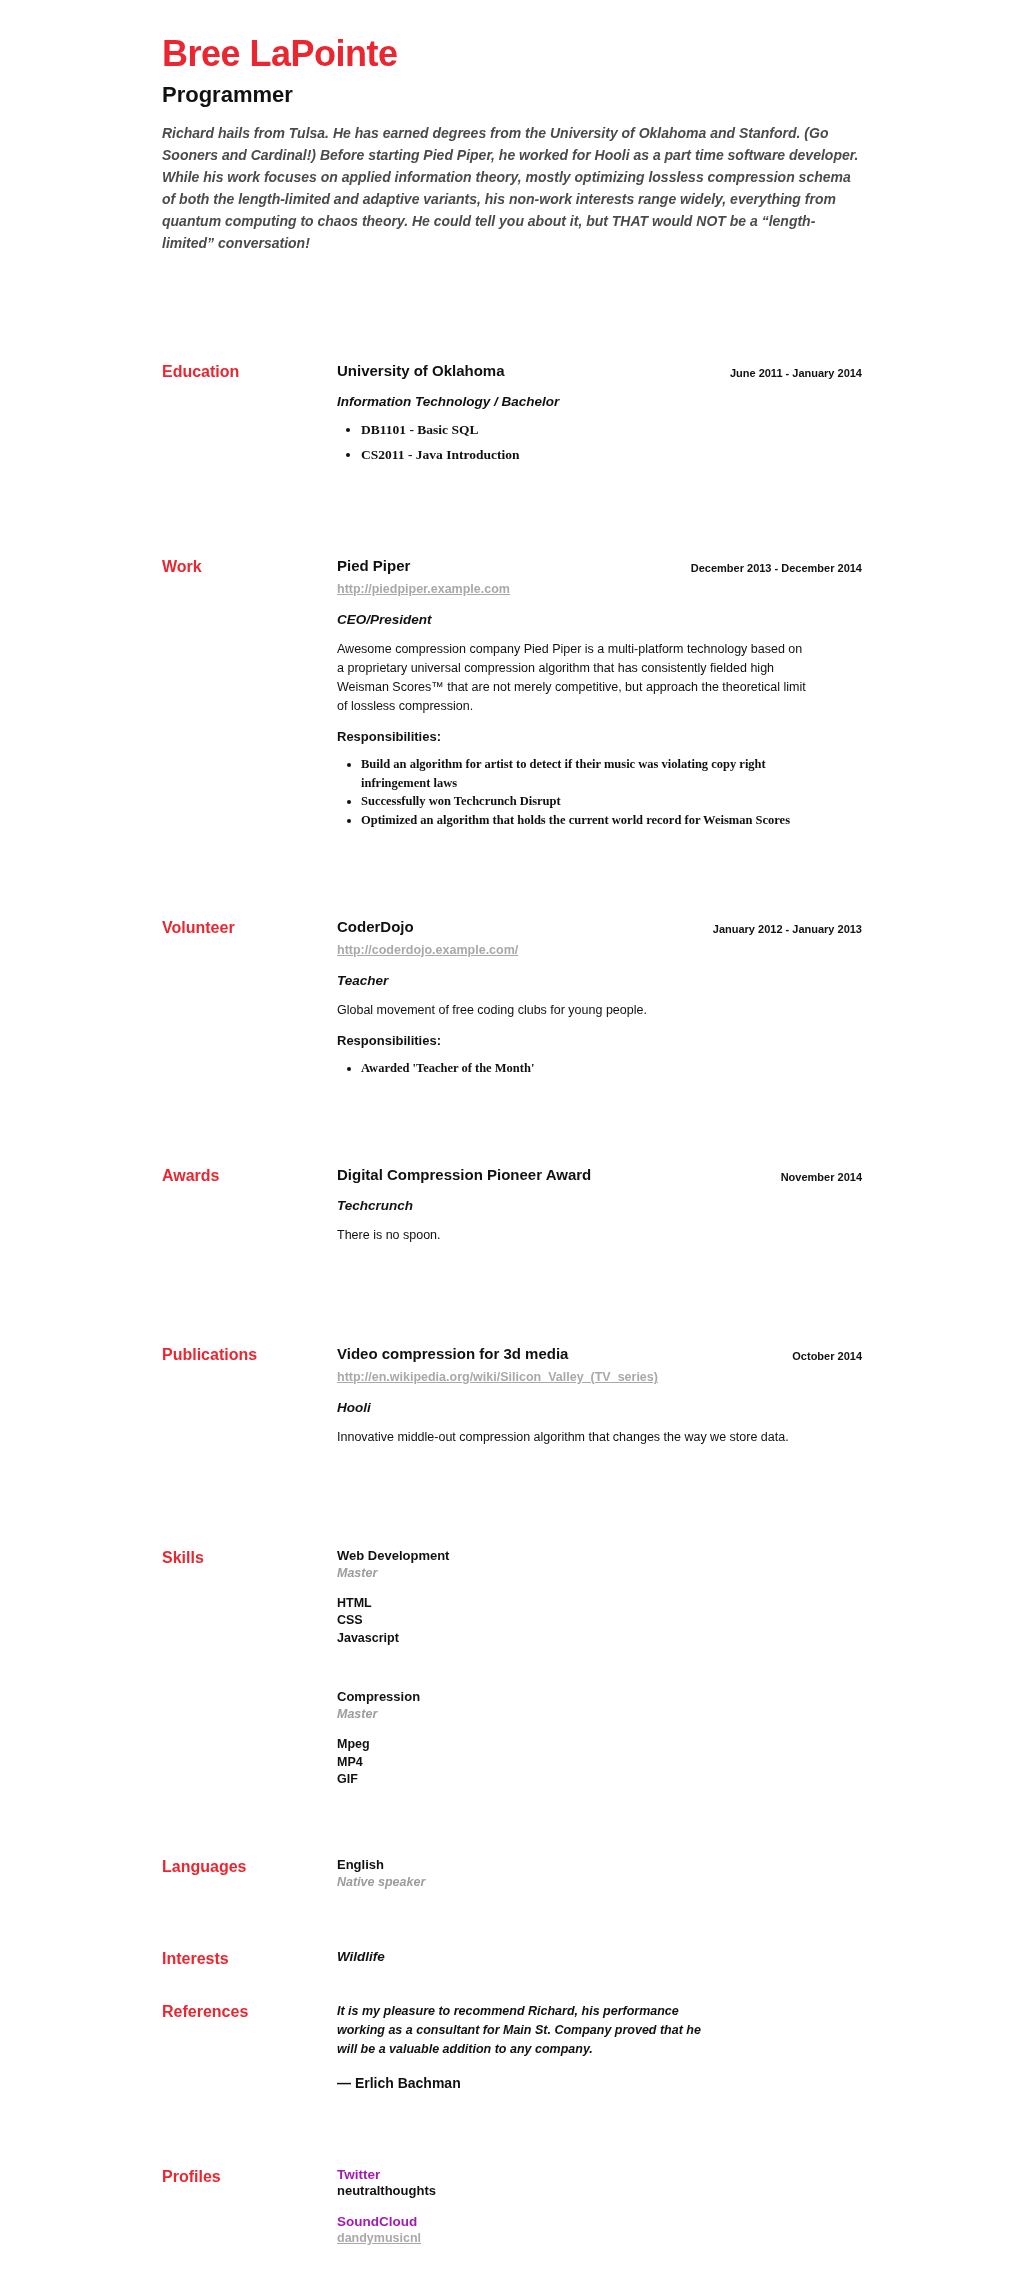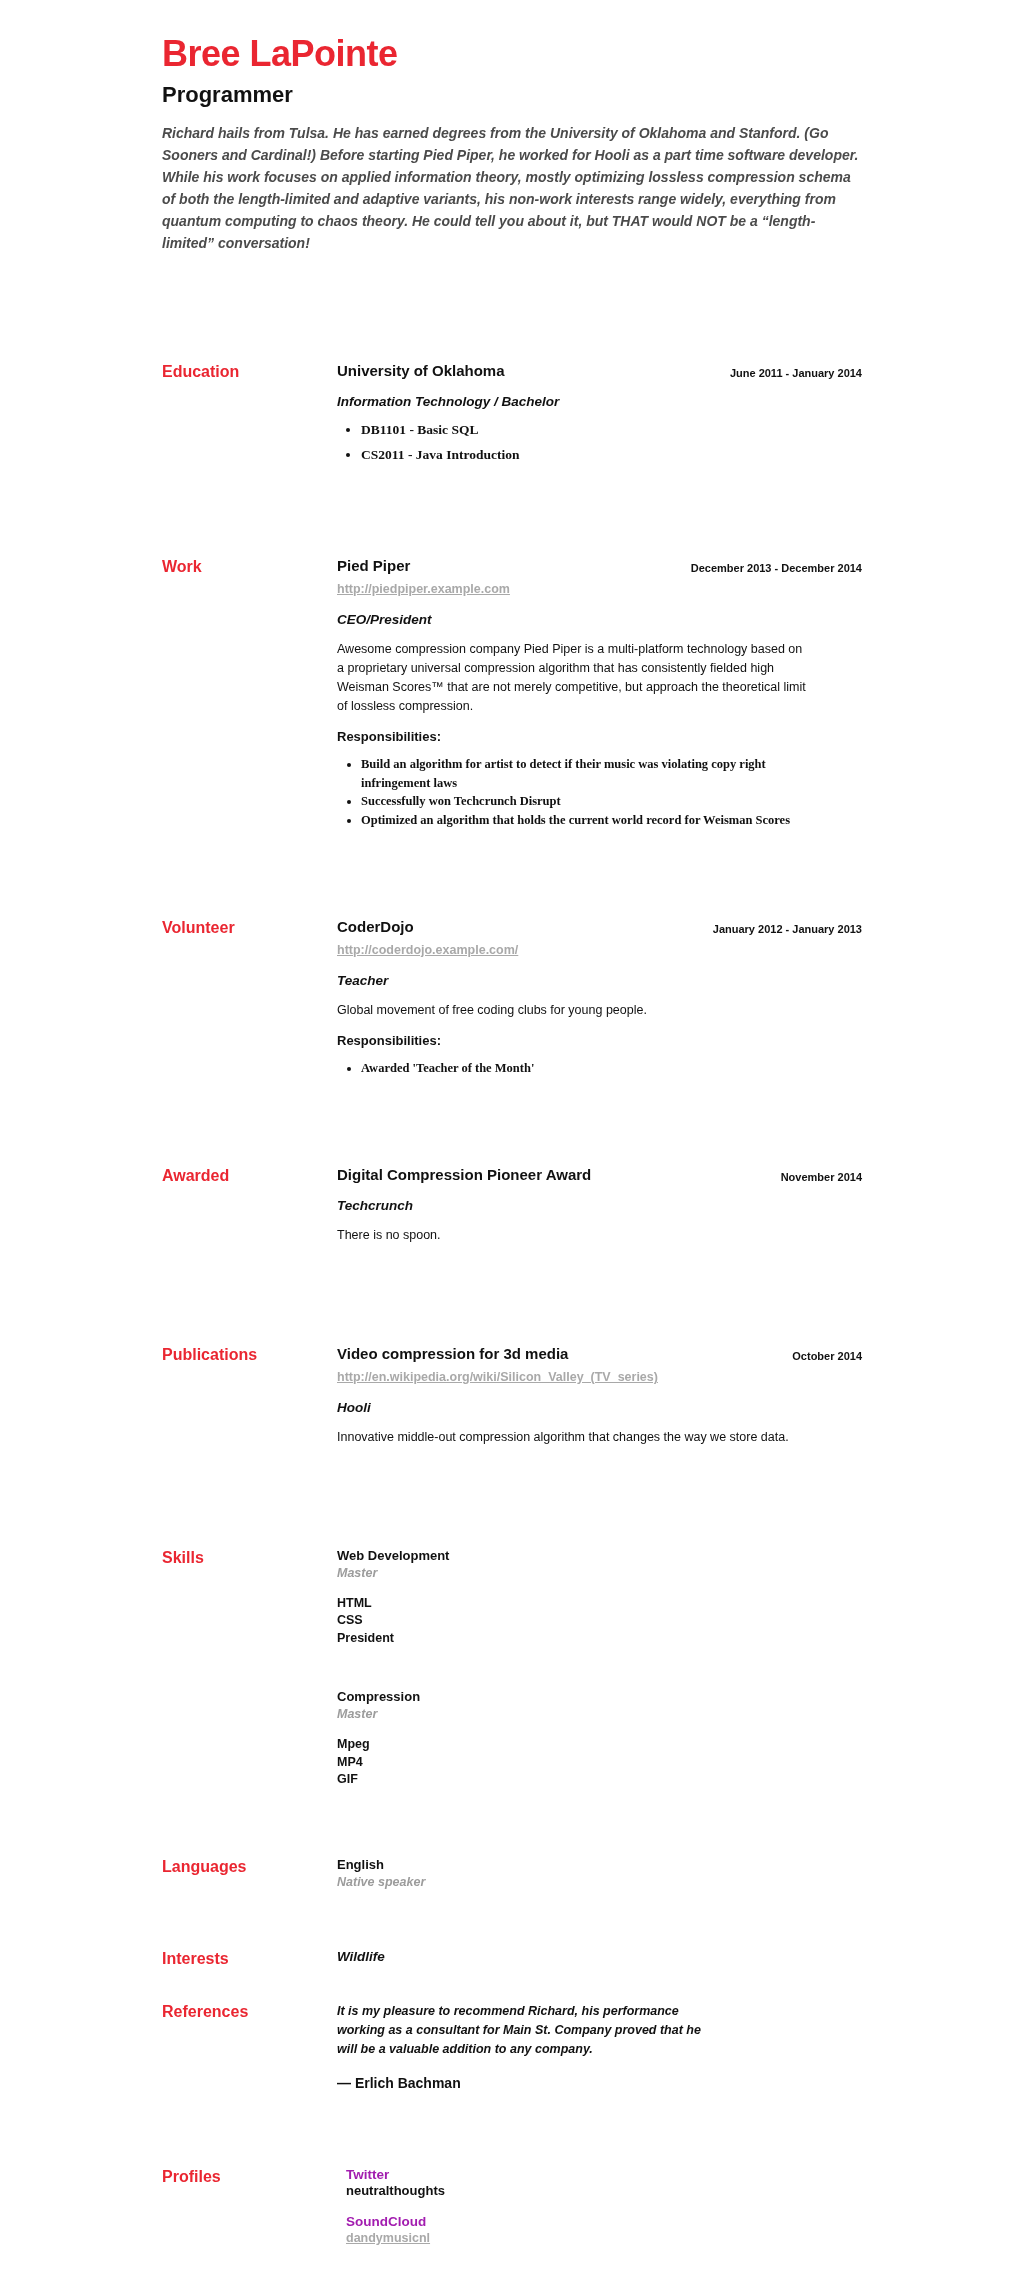--- a/index.html
+++ b/index.html
@@ -30,21 +30,21 @@
     font-weight: 600;
     color: #4b4b4b;
   }
 
   
   .section { display: flex; margin-top: 88px; }
   .section.first { margin-top: 108px; }
   .section.gap-lang { margin-top: 68px; }
   .section.gap-int { margin-top: 60px; }
   .section.gap-ref { margin-top: 34px; }
-  .section.gap-prof { margin-top: 76px; gap: 9px; }
+  .section.gap-prof { margin-top: 76px; }
   .section-label {
     flex: 0 0 175px;
     width: 175px;
     font-size: 16px;
     font-weight: bold;
     color: var(--accent, #ea2631);
     padding-top: 1px;
   }
   .section-content { flex: 1; min-width: 0; }
 
@@ -160,21 +160,21 @@
       <p class="entry-summary">Global movement of free coding clubs for young people.</p>
       <div class="resp-label">Responsibilities:</div>
       <ul class="bullets">
 
       <li>Awarded 'Teacher of the Month'</li>
         </ul>
     </div>
   </div>
 
   <div class="section">
-    <div class="section-label">Awarded</div>
+    <div class="section-label">Awards</div>
     <div class="section-content">
       <div class="entry-head">
         <span class="entry-title">Digital Compression Pioneer Award</span>
         <span class="entry-date">November 2014</span>
       </div>
       <div class="position">Techcrunch</div>
       <p class="entry-summary">There is no spoon.</p>
     </div>
   </div>
 
@@ -196,21 +196,21 @@
   <div class="section">
     <div class="section-label">Skills</div>
     <div class="section-content">
       <div class="skill-group">
         <div class="skill-name">Web Development</div>
         <div class="skill-level">Master</div>
         <div class="keywords">
 
         <div class="keyword">HTML</div>
             <div class="keyword">CSS</div>
-            <div class="keyword">President</div>
+            <div class="keyword">Javascript</div>
           </div>
       </div>
       <div class="skill-group">
         <div class="skill-name">Compression</div>
         <div class="skill-level">Master</div>
         <div class="keywords">
 
         <div class="keyword">Mpeg</div>
             <div class="keyword">MP4</div>
             <div class="keyword">GIF</div>

